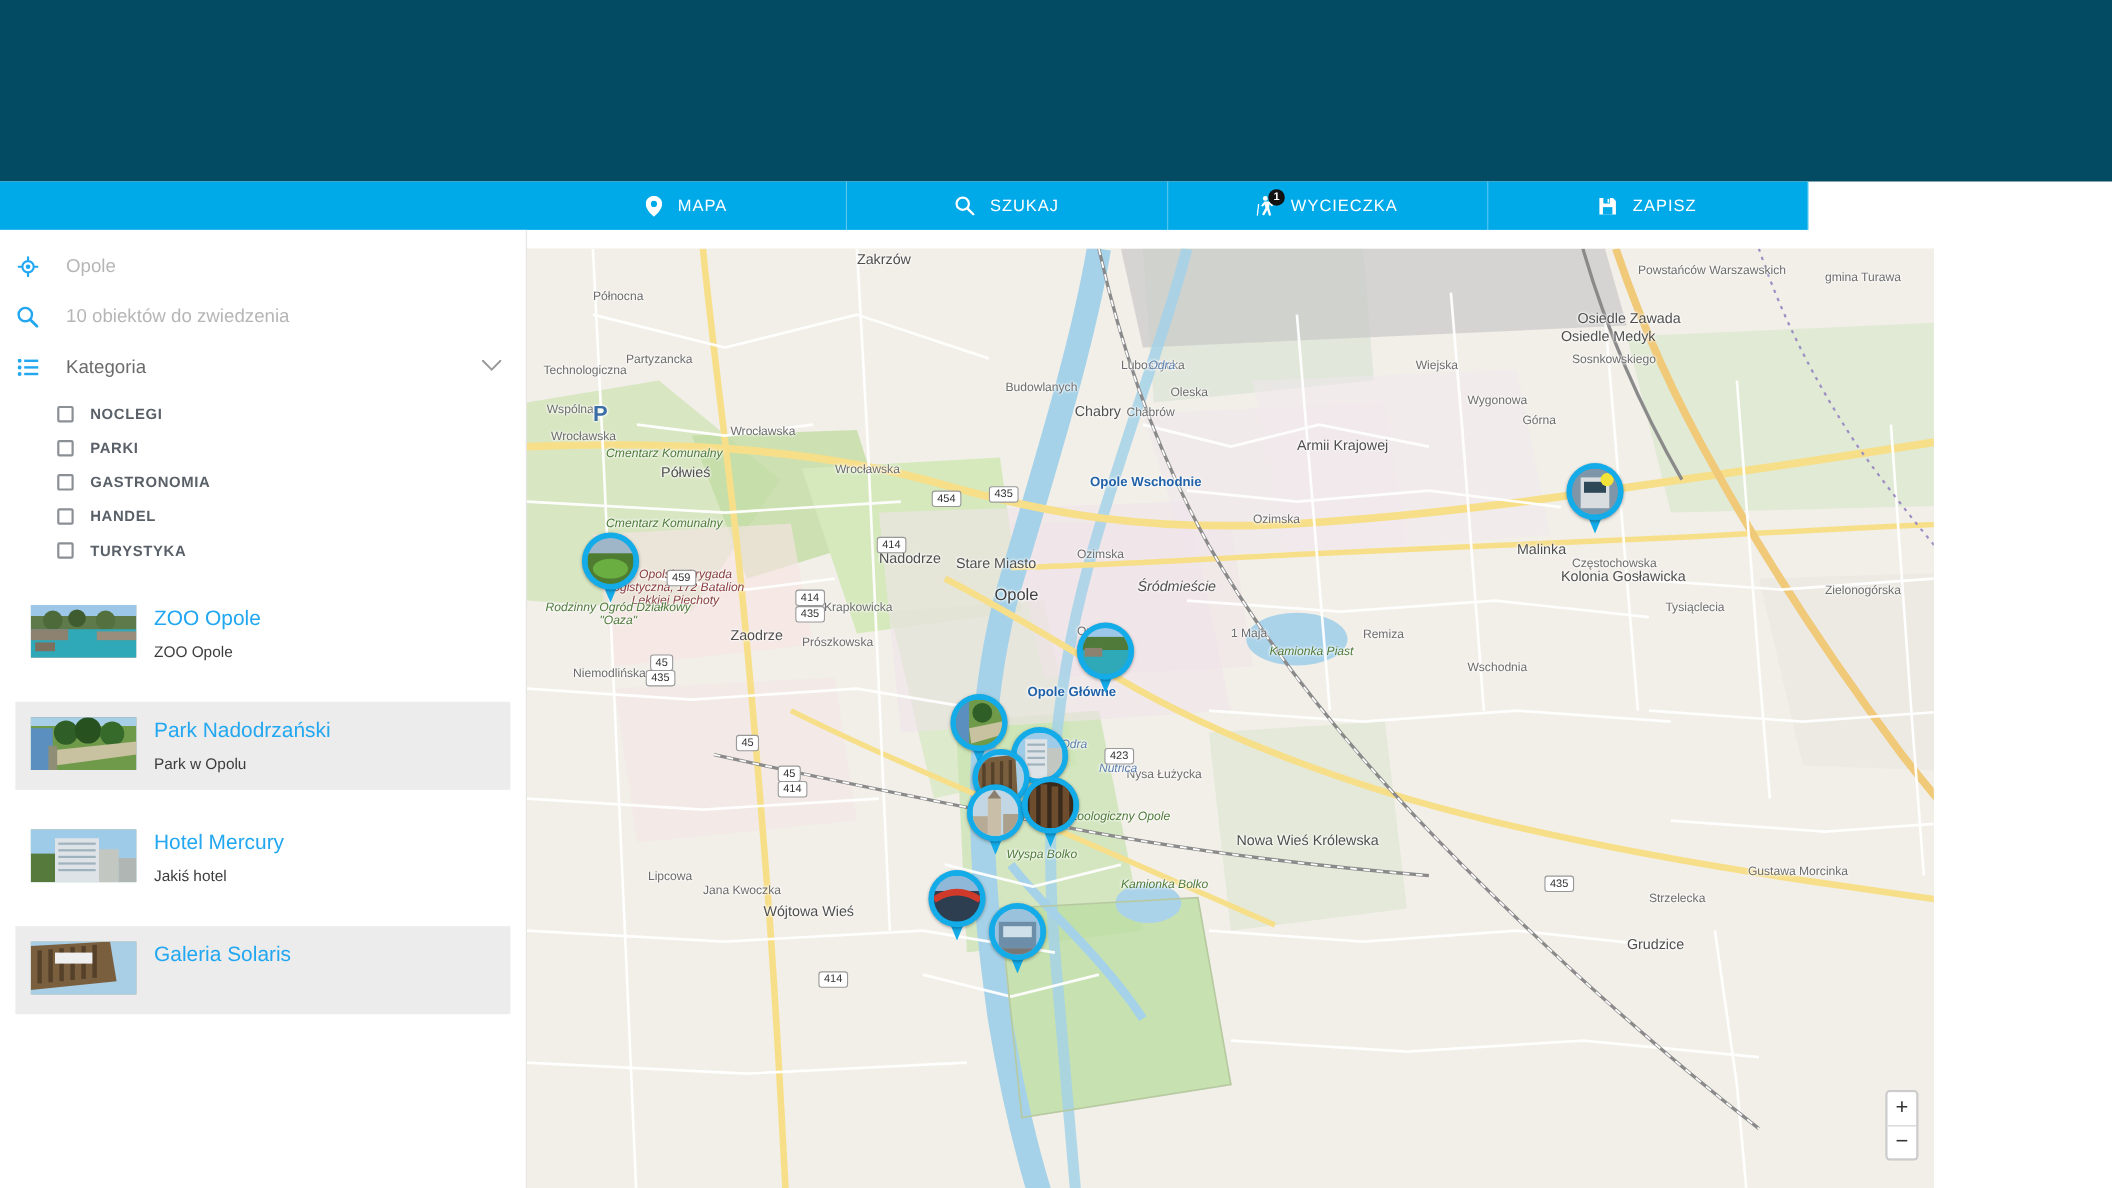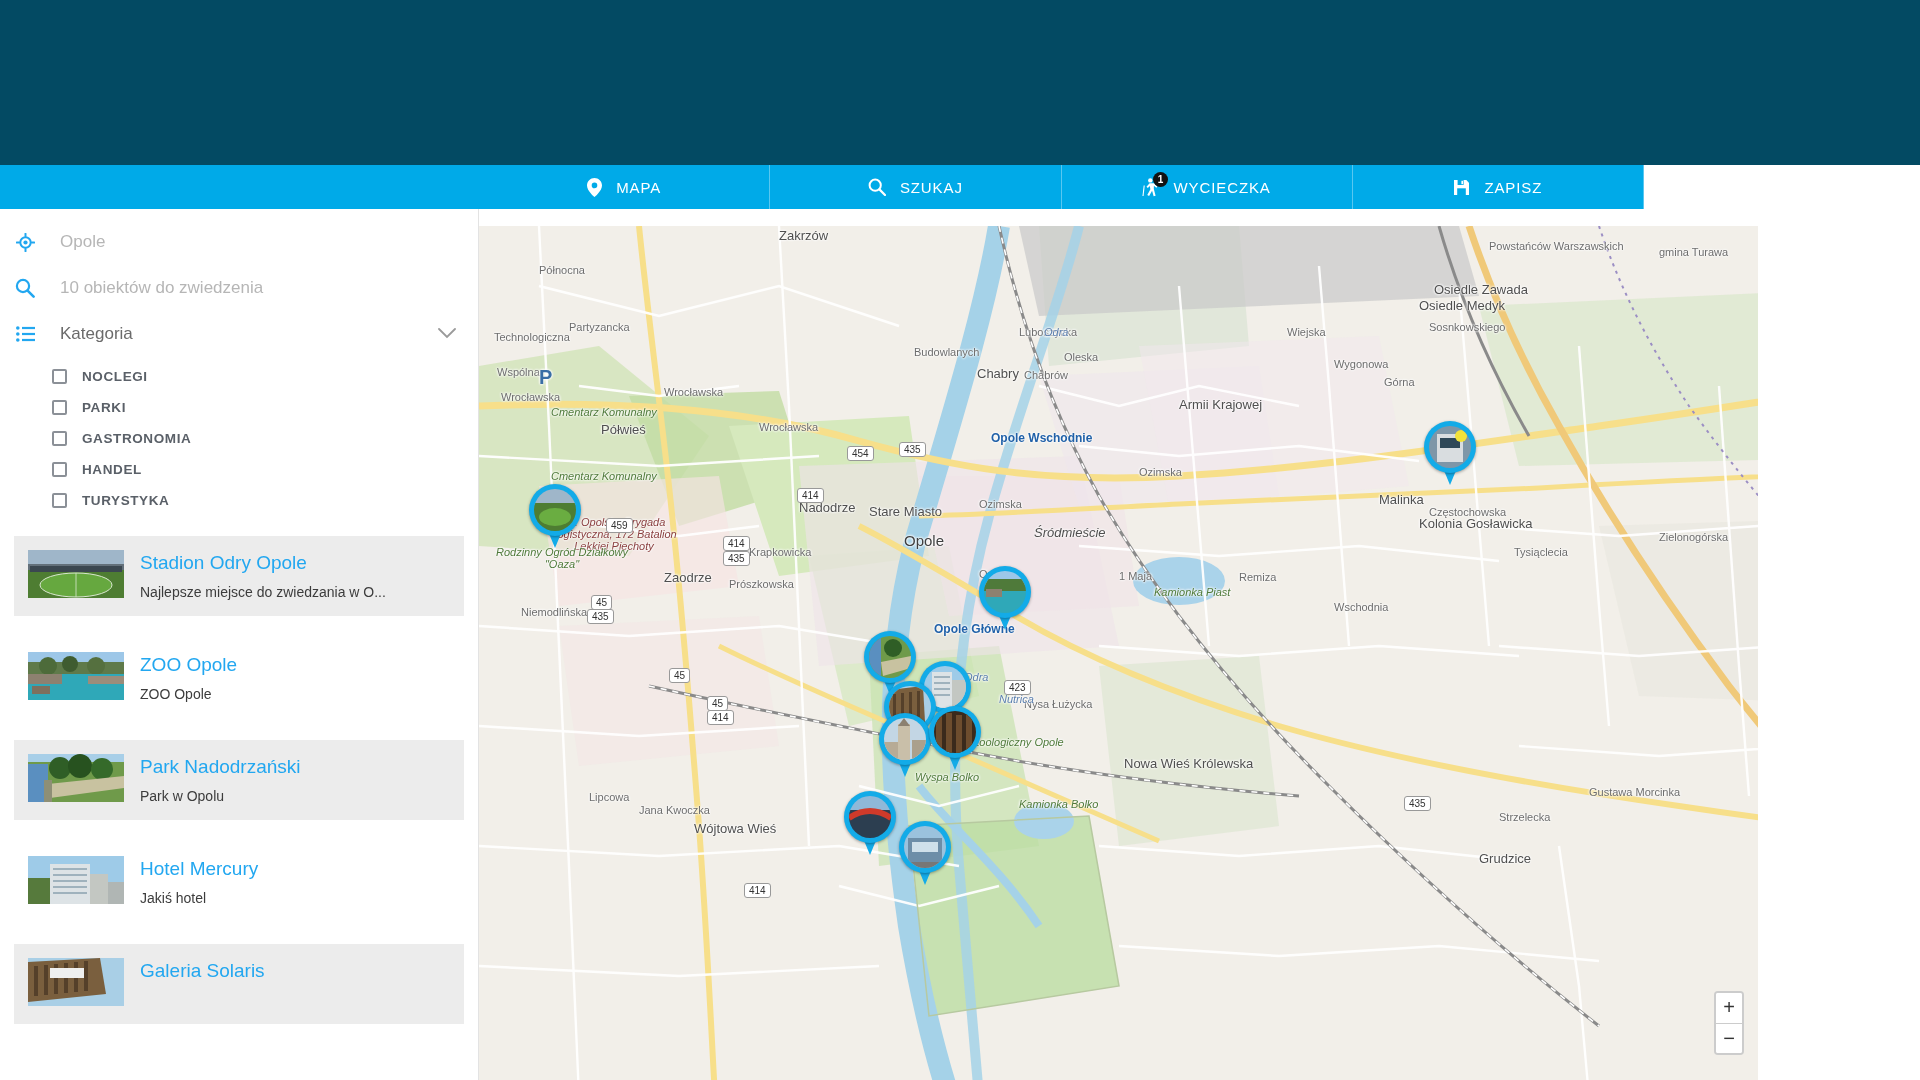--- a/index.html
+++ b/index.html
@@ -353,37 +353,20 @@
         <span class="cat-label">HANDEL</span>
       </div>
       <div class="cat-item">
         <span class="cbox"></span>
         <span class="cat-label">TURYSTYKA</span>
       </div>
     </div>
 
     <div class="results">
 
-      <div class="card">
-        <div class="thumb">
-          <svg viewBox="0 0 96 48">
-              <rect width="96" height="20" fill="#9fb6c9"></rect>
-              <rect y="14" width="96" height="8" fill="#63707a"></rect>
-              <rect y="20" width="96" height="28" fill="#4e7d32"></rect>
-              <ellipse cx="48" cy="35" rx="36" ry="12" fill="#66a83f"></ellipse>
-              <ellipse cx="48" cy="35" rx="36" ry="12" fill="none" stroke="#d9e7cf" stroke-width="1"></ellipse>
-              <line x1="48" y1="23" x2="48" y2="47" stroke="#d9e7cf" stroke-width="0.8"></line>
-              <rect x="2" y="16" width="92" height="6" fill="#3b4750"></rect>
-            </svg>
-        </div>
-        <div class="card-body">
-          <div class="card-title">Stadion Odry Opole</div>
-          <div class="card-desc">Najlepsze miejsce do zwiedzania w O...</div>
-        </div>
-      </div>
 
       <div class="card alt">
         <div class="thumb">
           <svg viewBox="0 0 96 48">
               <rect width="96" height="14" fill="#9dc7e8"></rect>
               <rect y="10" width="96" height="14" fill="#5f7a4a"></rect>
               <circle cx="20" cy="14" r="9" fill="#4d6b3a"></circle>
               <circle cx="42" cy="12" r="8" fill="#3f5c30"></circle>
               <circle cx="68" cy="14" r="9" fill="#55703f"></circle>
               <rect y="22" width="96" height="26" fill="#2fa8b8"></rect>

